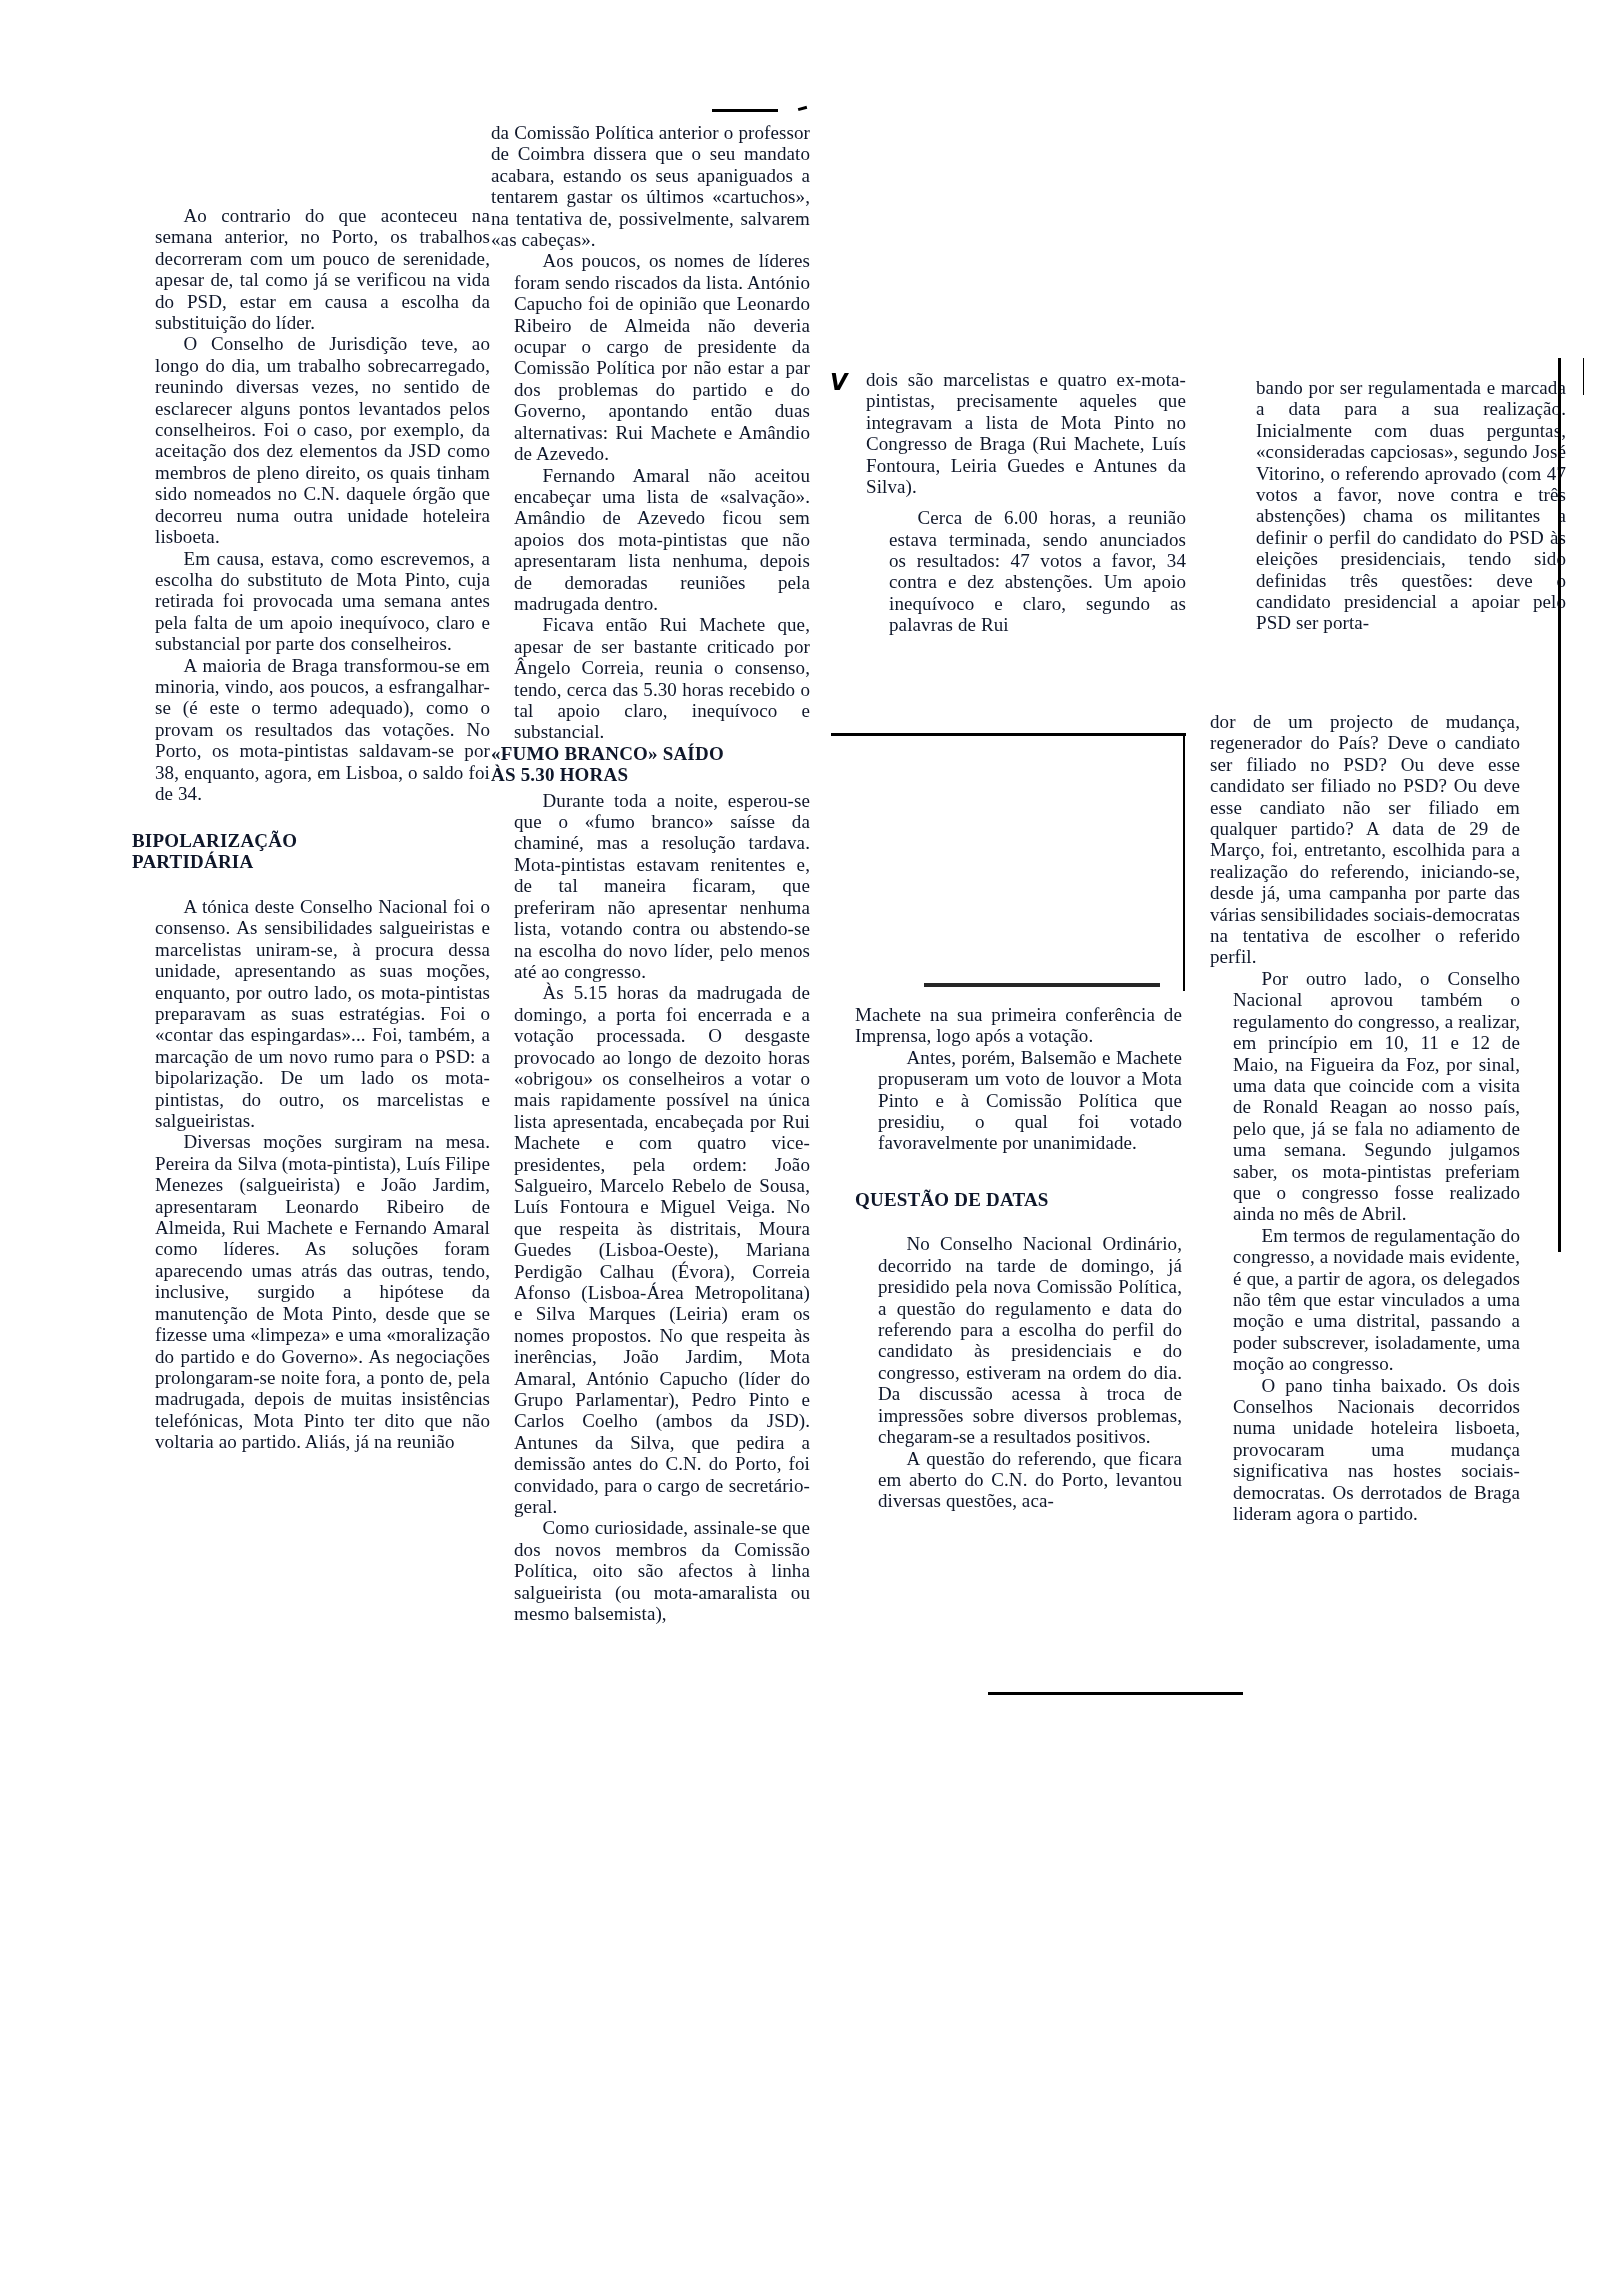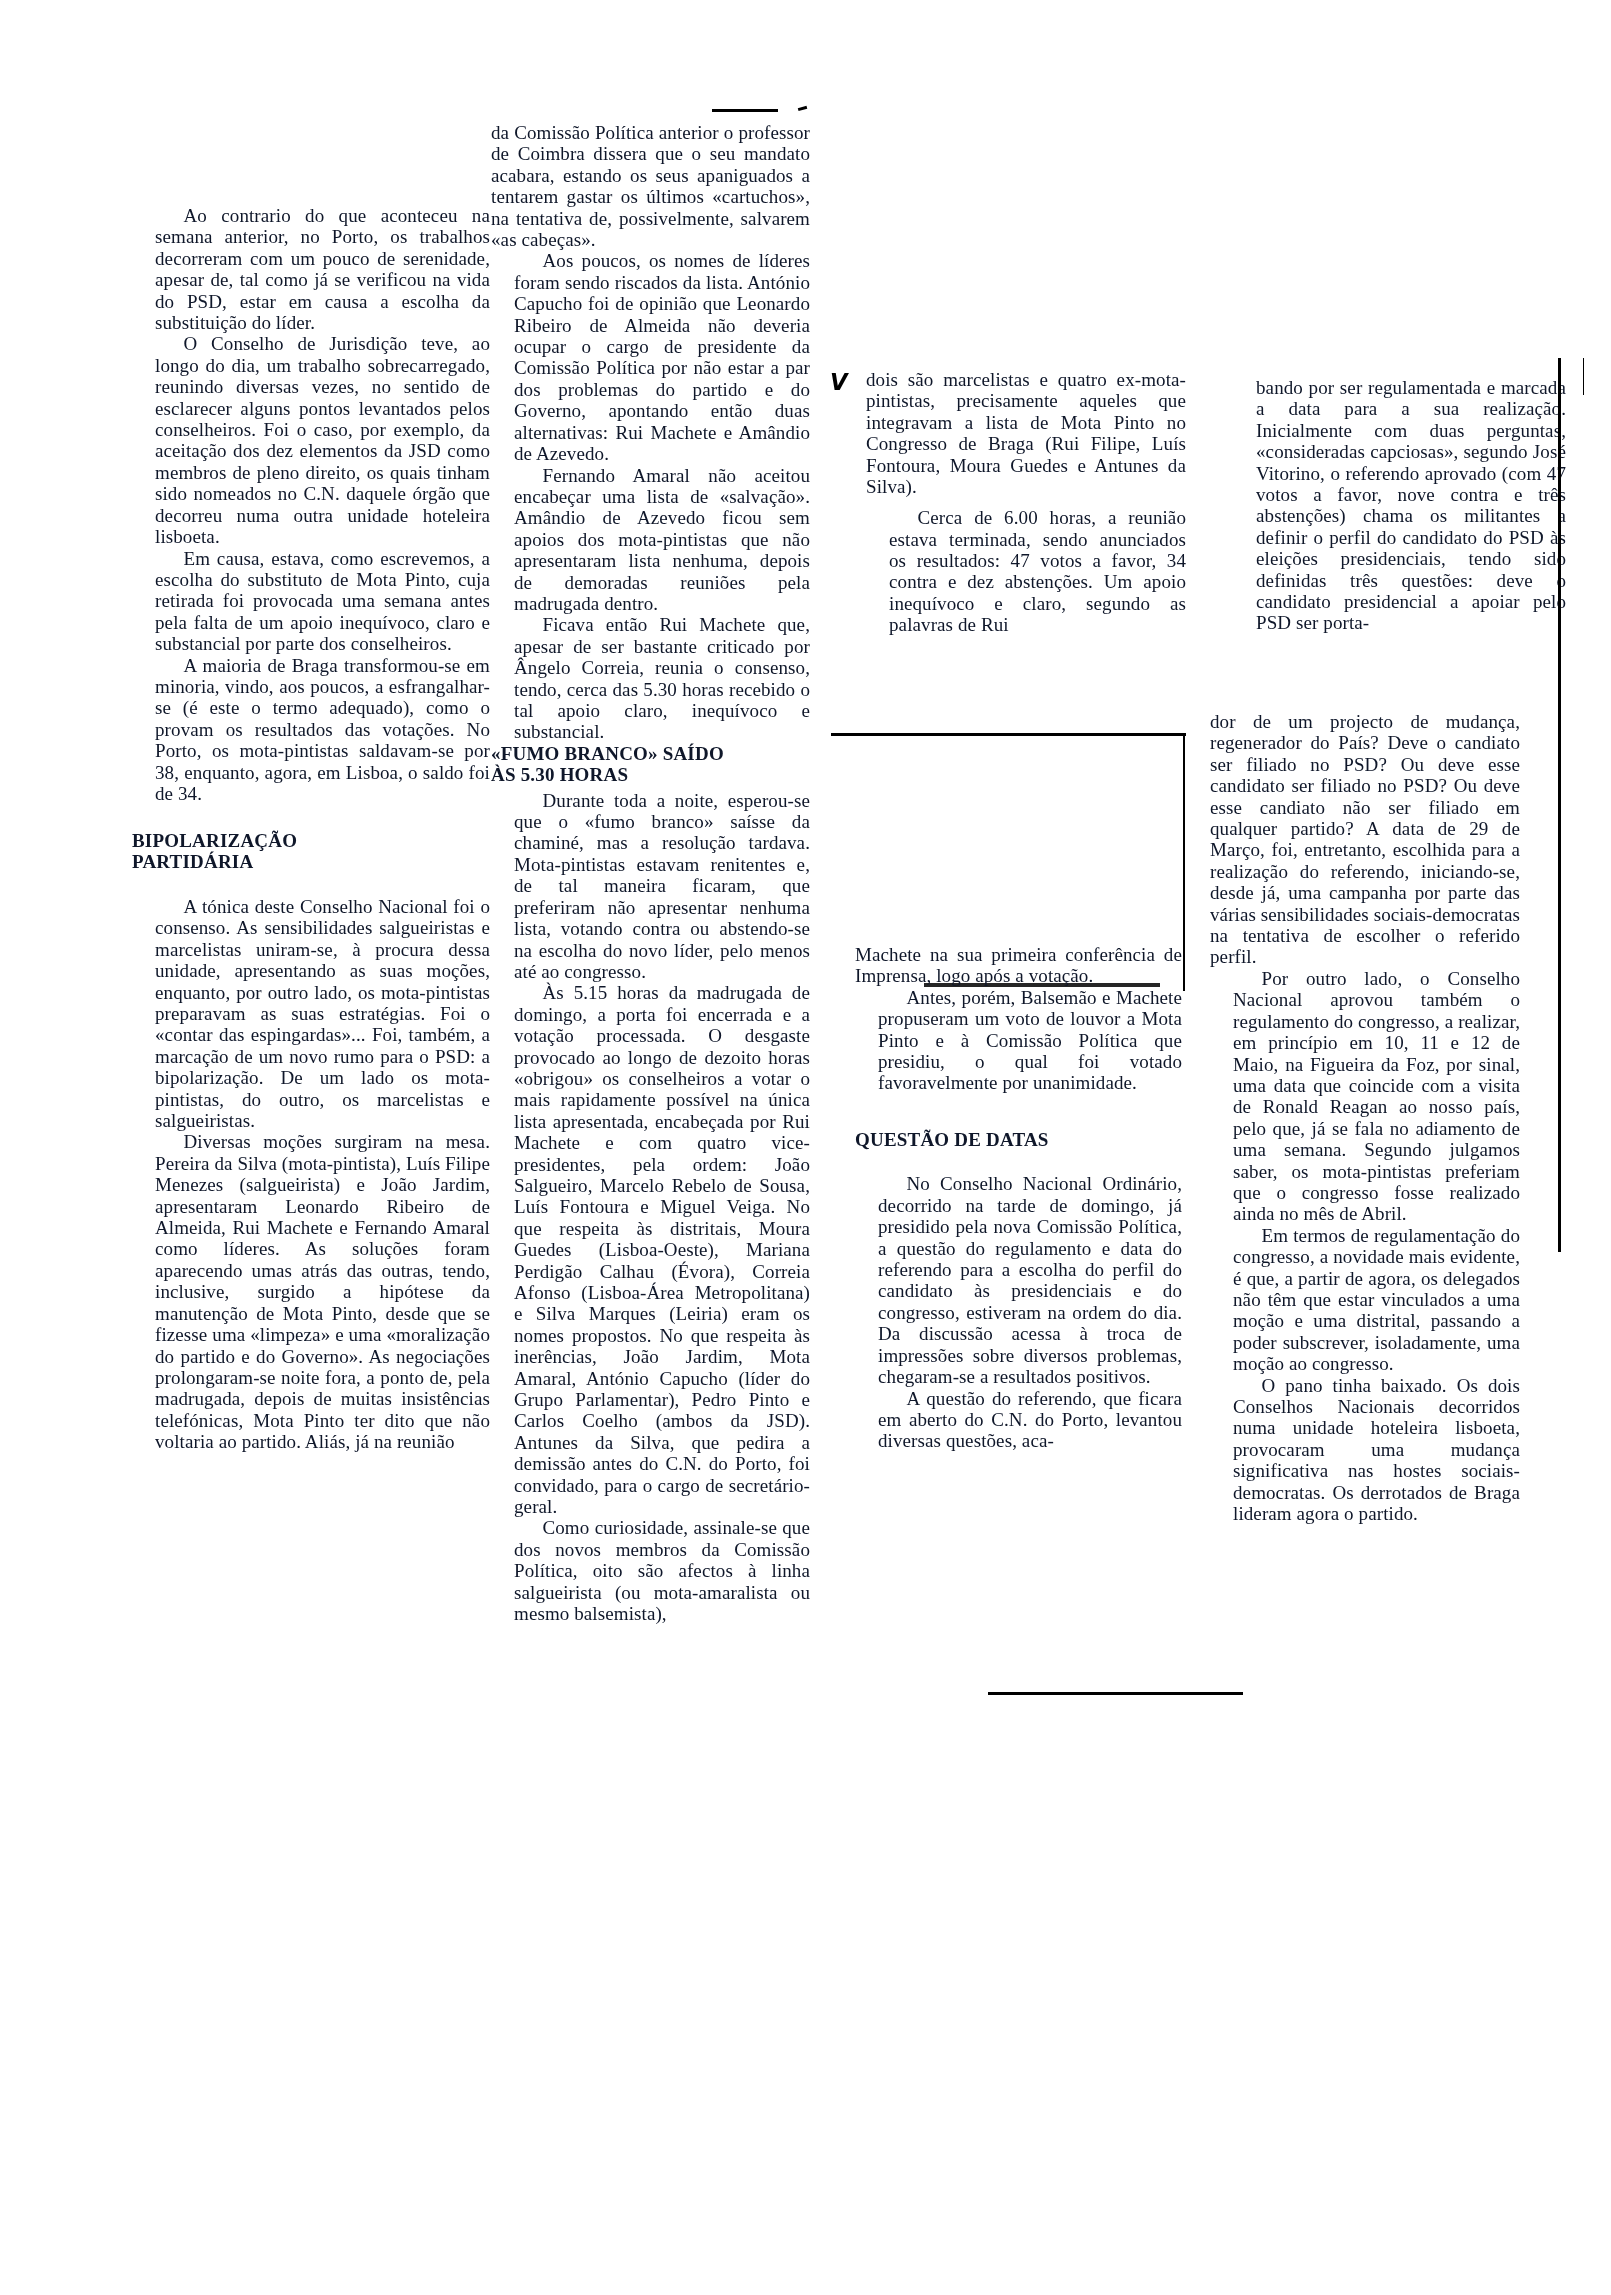--- a/index.html
+++ b/index.html
@@ -36,28 +36,28 @@
     <p class="ind">Fernando Amaral não aceitou encabeçar uma lista de «salvação». Amândio de Azevedo ficou sem apoios dos mota-pintistas que não apresentaram lista nenhuma, depois de demoradas reuniões pela madrugada dentro.</p>
     <p class="ind">Ficava então Rui Machete que, apesar de ser bastante criticado por Ângelo Correia, reunia o consenso, tendo, cerca das 5.30 horas recebido o tal apoio claro, inequívoco e substancial.</p>
     <h3 class="hd" style="width:255px;">«FUMO BRANCO» SAÍDO ÀS 5.30 HORAS</h3>
     <p class="ind" style="margin-top:4.9px;">Durante toda a noite, esperou-se que o «fumo branco» saísse da chaminé, mas a resolução tardava. Mota-pintistas estavam renitentes e, de tal maneira ficaram, que preferiram não apresentar nenhuma lista, votando contra ou abstendo-se na escolha do novo líder, pelo menos até ao congresso.</p>
     <p class="ind">Às 5.15 horas da madrugada de domingo, a porta foi encerrada e a votação processada. O desgaste provocado ao longo de dezoito horas «obrigou» os conselheiros a votar o mais rapidamente possível na única lista apresentada, encabeçada por Rui Machete e com quatro vice-presidentes, pela ordem: João Salgueiro, Marcelo Rebelo de Sousa, Luís Fontoura e Miguel Veiga. No que respeita às distritais, Moura Guedes (Lisboa-Oeste), Mariana Perdigão Calhau (Évora), Correia Afonso (Lisboa-Área Metropolitana) e Silva Marques (Leiria) eram os nomes propostos. No que respeita às inerências, João Jardim, Mota Amaral, António Capucho (líder do Grupo Parlamentar), Pedro Pinto e Carlos Coelho (ambos da JSD). Antunes da Silva, que pedira a demissão antes do C.N. do Porto, foi convidado, para o cargo de secretário-geral.</p>
     <p class="ind">Como curiosidade, assinale-se que dos novos membros da Comissão Política, oito são afectos à linha salgueirista (ou mota-amaralista ou mesmo balsemista),</p>
   </div>
 
   <span class="mark" style="left:830px;top:369px;font-size:22.6px;font-style:italic;">V</span>
   <div class="col" style="left:866px;top:369px;width:320px;">
-    <p>dois são marcelistas e quatro ex-mota-pintistas, precisamente aqueles que integravam a lista de Mota Pinto no Congresso de Braga (Rui Filipe, Luís Fontoura, Moura Guedes e Antunes da Silva).</p>
+    <p>dois são marcelistas e quatro ex-mota-pintistas, precisamente aqueles que integravam a lista de Mota Pinto no Congresso de Braga (Rui Machete, Luís Fontoura, Leiria Guedes e Antunes da Silva).</p>
     <p class="ind" style="margin-top:9.8px;">Cerca de 6.00 horas, a reunião estava terminada, sendo anunciados os resultados: 47 votos a favor, 34 contra e dez abstenções. Um apoio inequívoco e claro, segundo as palavras de Rui</p>
   </div>
   <div class="rule" style="left:831px;top:733px;width:355px;height:2.9px;"></div>
   <div class="rule" style="left:1183px;top:736px;width:2px;height:255px;"></div>
   <div style="position:absolute;left:835px;top:742px;width:344px;height:251px;background:#fff;"></div>
   <div class="rule" style="left:924px;top:983px;width:236px;height:3.9px;opacity:0.85;"></div>
-  <div class="col" style="left:855px;top:944px;width:327px;">
+  <div class="col" style="left:855px;top:1004px;width:327px;">
     <p>Machete na sua primeira conferência de Imprensa, logo após a votação.</p>
     <p class="ind">Antes, porém, Balsemão e Machete propuseram um voto de louvor a Mota Pinto e à Comissão Política que presidiu, o qual foi votado favoravelmente por unanimidade.</p>
     <h3 class="hd" style="margin-top:35px;">QUESTÃO DE DATAS</h3>
     <p class="ind" style="margin-top:23.6px;">No Conselho Nacional Ordinário, decorrido na tarde de domingo, já presidido pela nova Comissão Política, a questão do regulamento e data do referendo para a escolha do perfil do candidato às presidenciais e do congresso, estiveram na ordem do dia. Da discussão acessa à troca de impressões sobre diversos problemas, chegaram-se a resultados positivos.</p>
     <p class="ind">A questão do referendo, que ficara em aberto do C.N. do Porto, levantou diversas questões, aca-</p>
   </div>
   <div class="rule" style="left:988px;top:1692px;width:255px;height:2.5px;"></div>
 
   <div class="col" style="left:1256px;top:369px;width:310px;margin-top:8px;">
     <p>bando por ser regulamentada e marcada a data para a sua realização. Inicialmente com duas perguntas, «consideradas capciosas», segundo José Vitorino, o referendo aprovado (com 47 votos a favor, nove contra e três abstenções) chama os militantes a definir o perfil do candidato do PSD às eleições presidenciais, tendo sido definidas três questões: deve o candidato presidencial a apoiar pelo PSD ser porta-</p>

